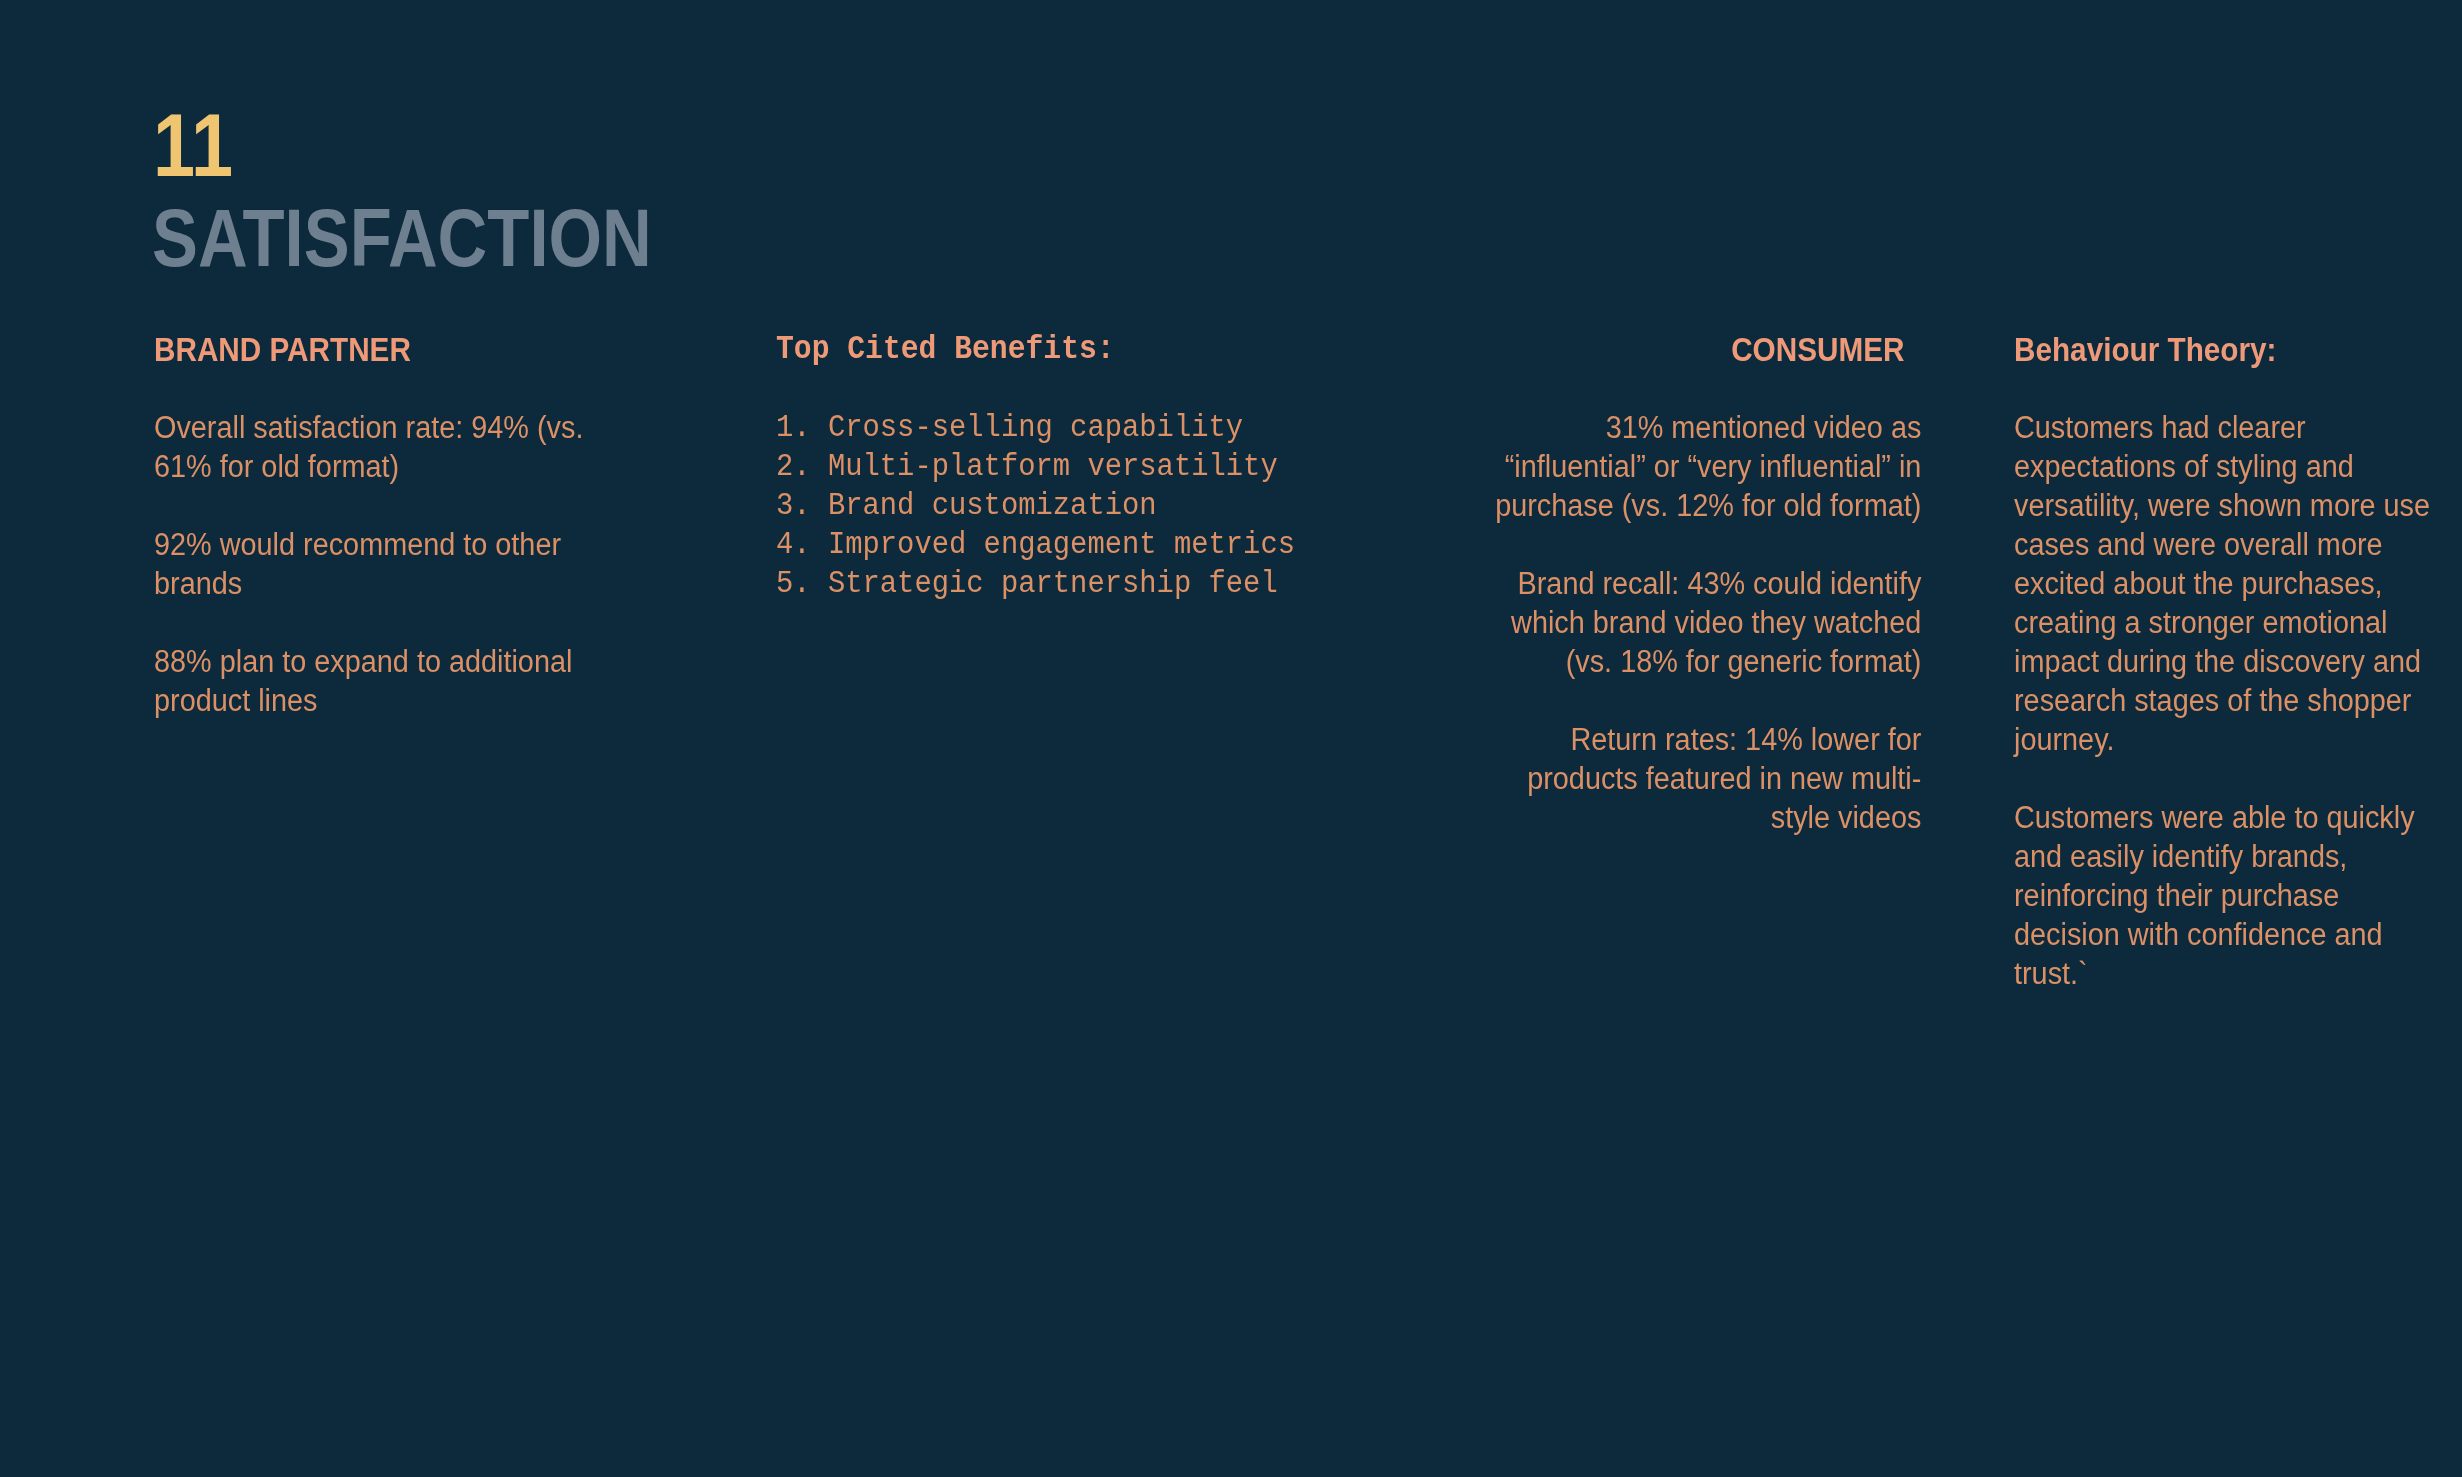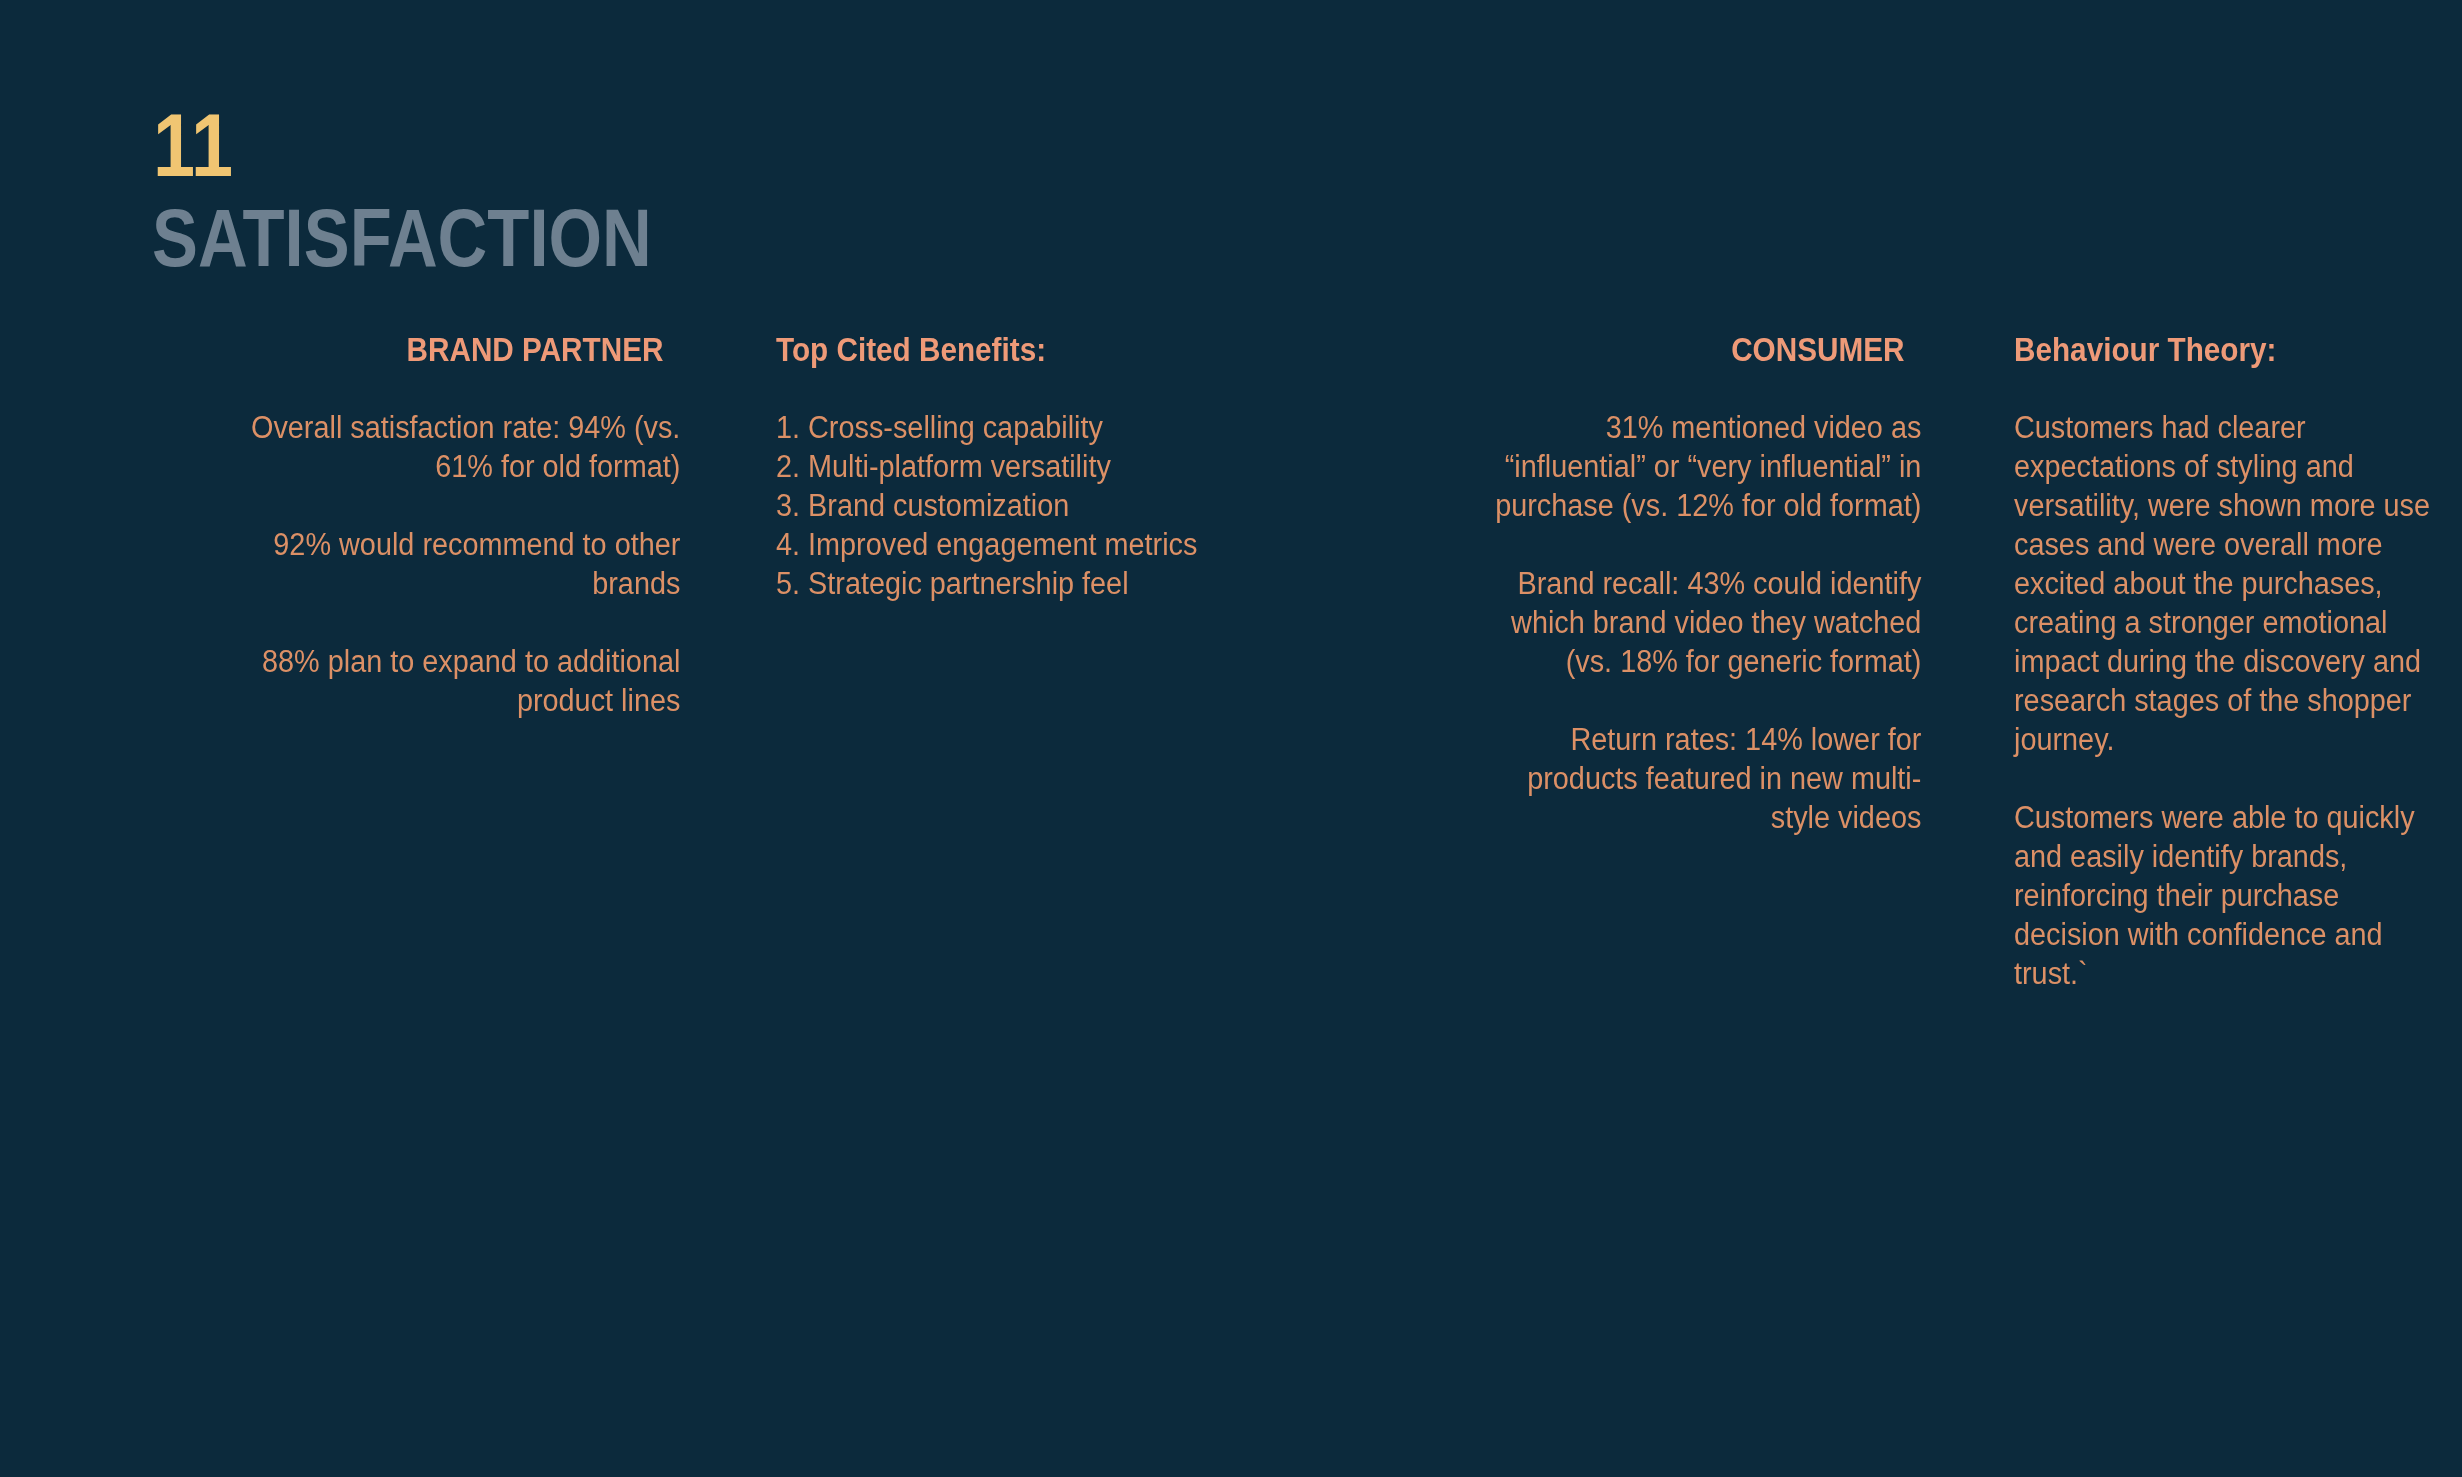--- a/index.html
+++ b/index.html
@@ -40,22 +40,22 @@
     letter-spacing: 0;
     transform: scaleX(0.85);
     transform-origin: left top;
     white-space: nowrap;
   }
   .col {
     position: absolute;
     top: 330px;
     width: 566px;
   }
-  .col-1 { left: 154px; text-align: right; }
-  .col-2 { left: 776px; }
+  .col-1 { left: 154px; }
+  .col-2 { left: 776px; font-family: Liberation Mono, monospace; }
   .col-3 { left: 1395px; text-align: right; }
   .col-4 { left: 2014px; }
   .col h2 {
     margin: 0 0 39px 0;
     font-size: 33px;
     font-weight: 700;
     line-height: 39px;
     color: #ee9a78;
     white-space: pre-line;
     transform: scaleX(0.9);

